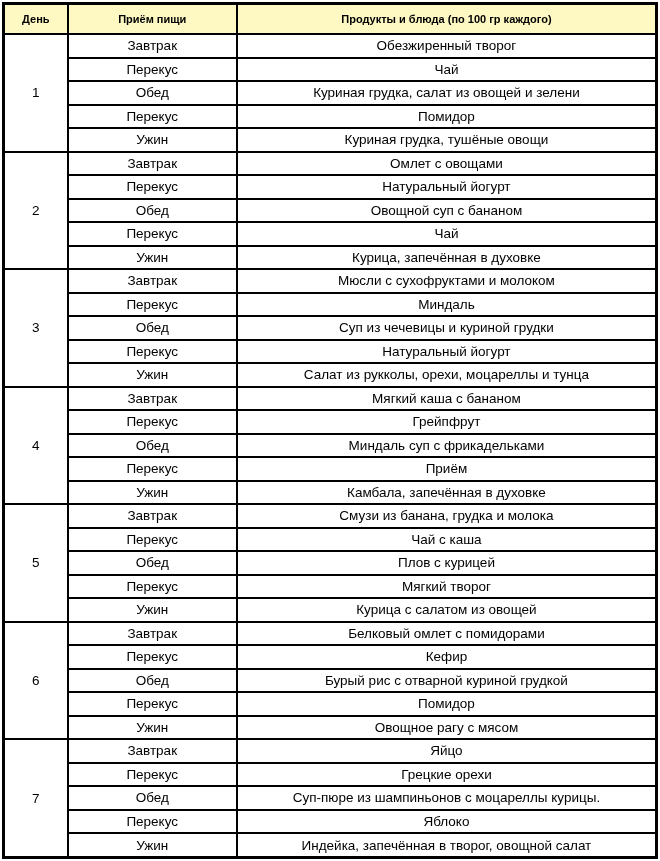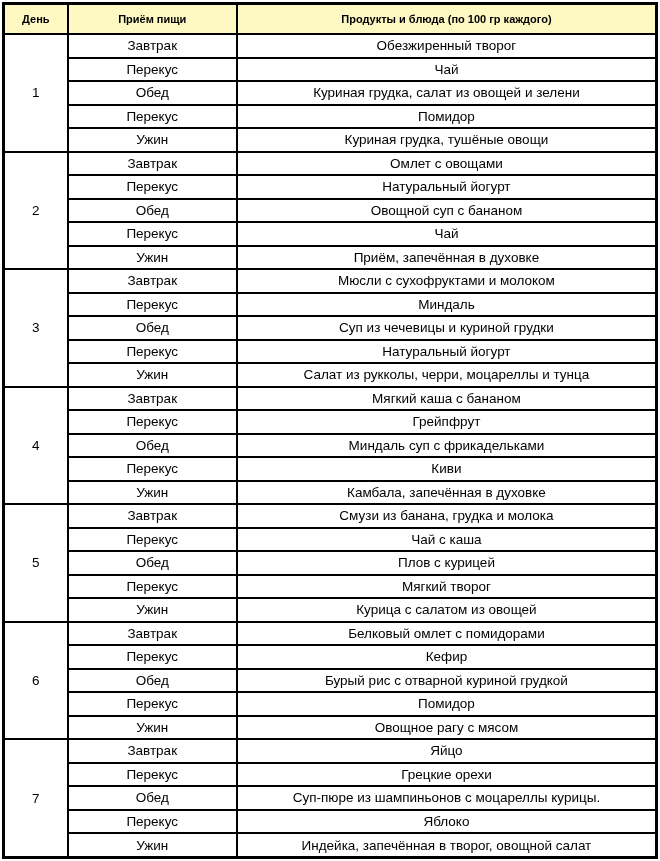--- a/index.html
+++ b/index.html
@@ -87,21 +87,21 @@
       <tr>
         <td>Обед</td>
         <td>Овощной суп с бананом</td>
       </tr>
       <tr>
         <td>Перекус</td>
         <td>Чай</td>
       </tr>
       <tr>
         <td>Ужин</td>
-        <td>Приём, запечённая в духовке</td>
+        <td>Курица, запечённая в духовке</td>
       </tr>
 
       <tr>
         <td class="day-cell" rowspan="5">3</td>
         <td>Завтрак</td>
         <td>Мюсли с сухофруктами и молоком</td>
       </tr>
       <tr>
         <td>Перекус</td>
         <td>Миндаль</td>
@@ -109,39 +109,39 @@
       <tr>
         <td>Обед</td>
         <td>Суп из чечевицы и куриной грудки</td>
       </tr>
       <tr>
         <td>Перекус</td>
         <td>Натуральный йогурт</td>
       </tr>
       <tr>
         <td>Ужин</td>
-        <td>Салат из рукколы, черри, моцареллы и тунца</td>
+        <td>Салат из рукколы, орехи, моцареллы и тунца</td>
       </tr>
 
       <tr>
         <td class="day-cell" rowspan="5">4</td>
         <td>Завтрак</td>
         <td>Мягкий каша с бананом</td>
       </tr>
       <tr>
         <td>Перекус</td>
         <td>Грейпфрут</td>
       </tr>
       <tr>
         <td>Обед</td>
         <td>Миндаль суп с фрикадельками</td>
       </tr>
       <tr>
         <td>Перекус</td>
-        <td>Киви</td>
+        <td>Приём</td>
       </tr>
       <tr>
         <td>Ужин</td>
         <td>Камбала, запечённая в духовке</td>
       </tr>
 
       <tr>
         <td class="day-cell" rowspan="5">5</td>
         <td>Завтрак</td>
         <td>Смузи из банана, грудка и молока</td>

